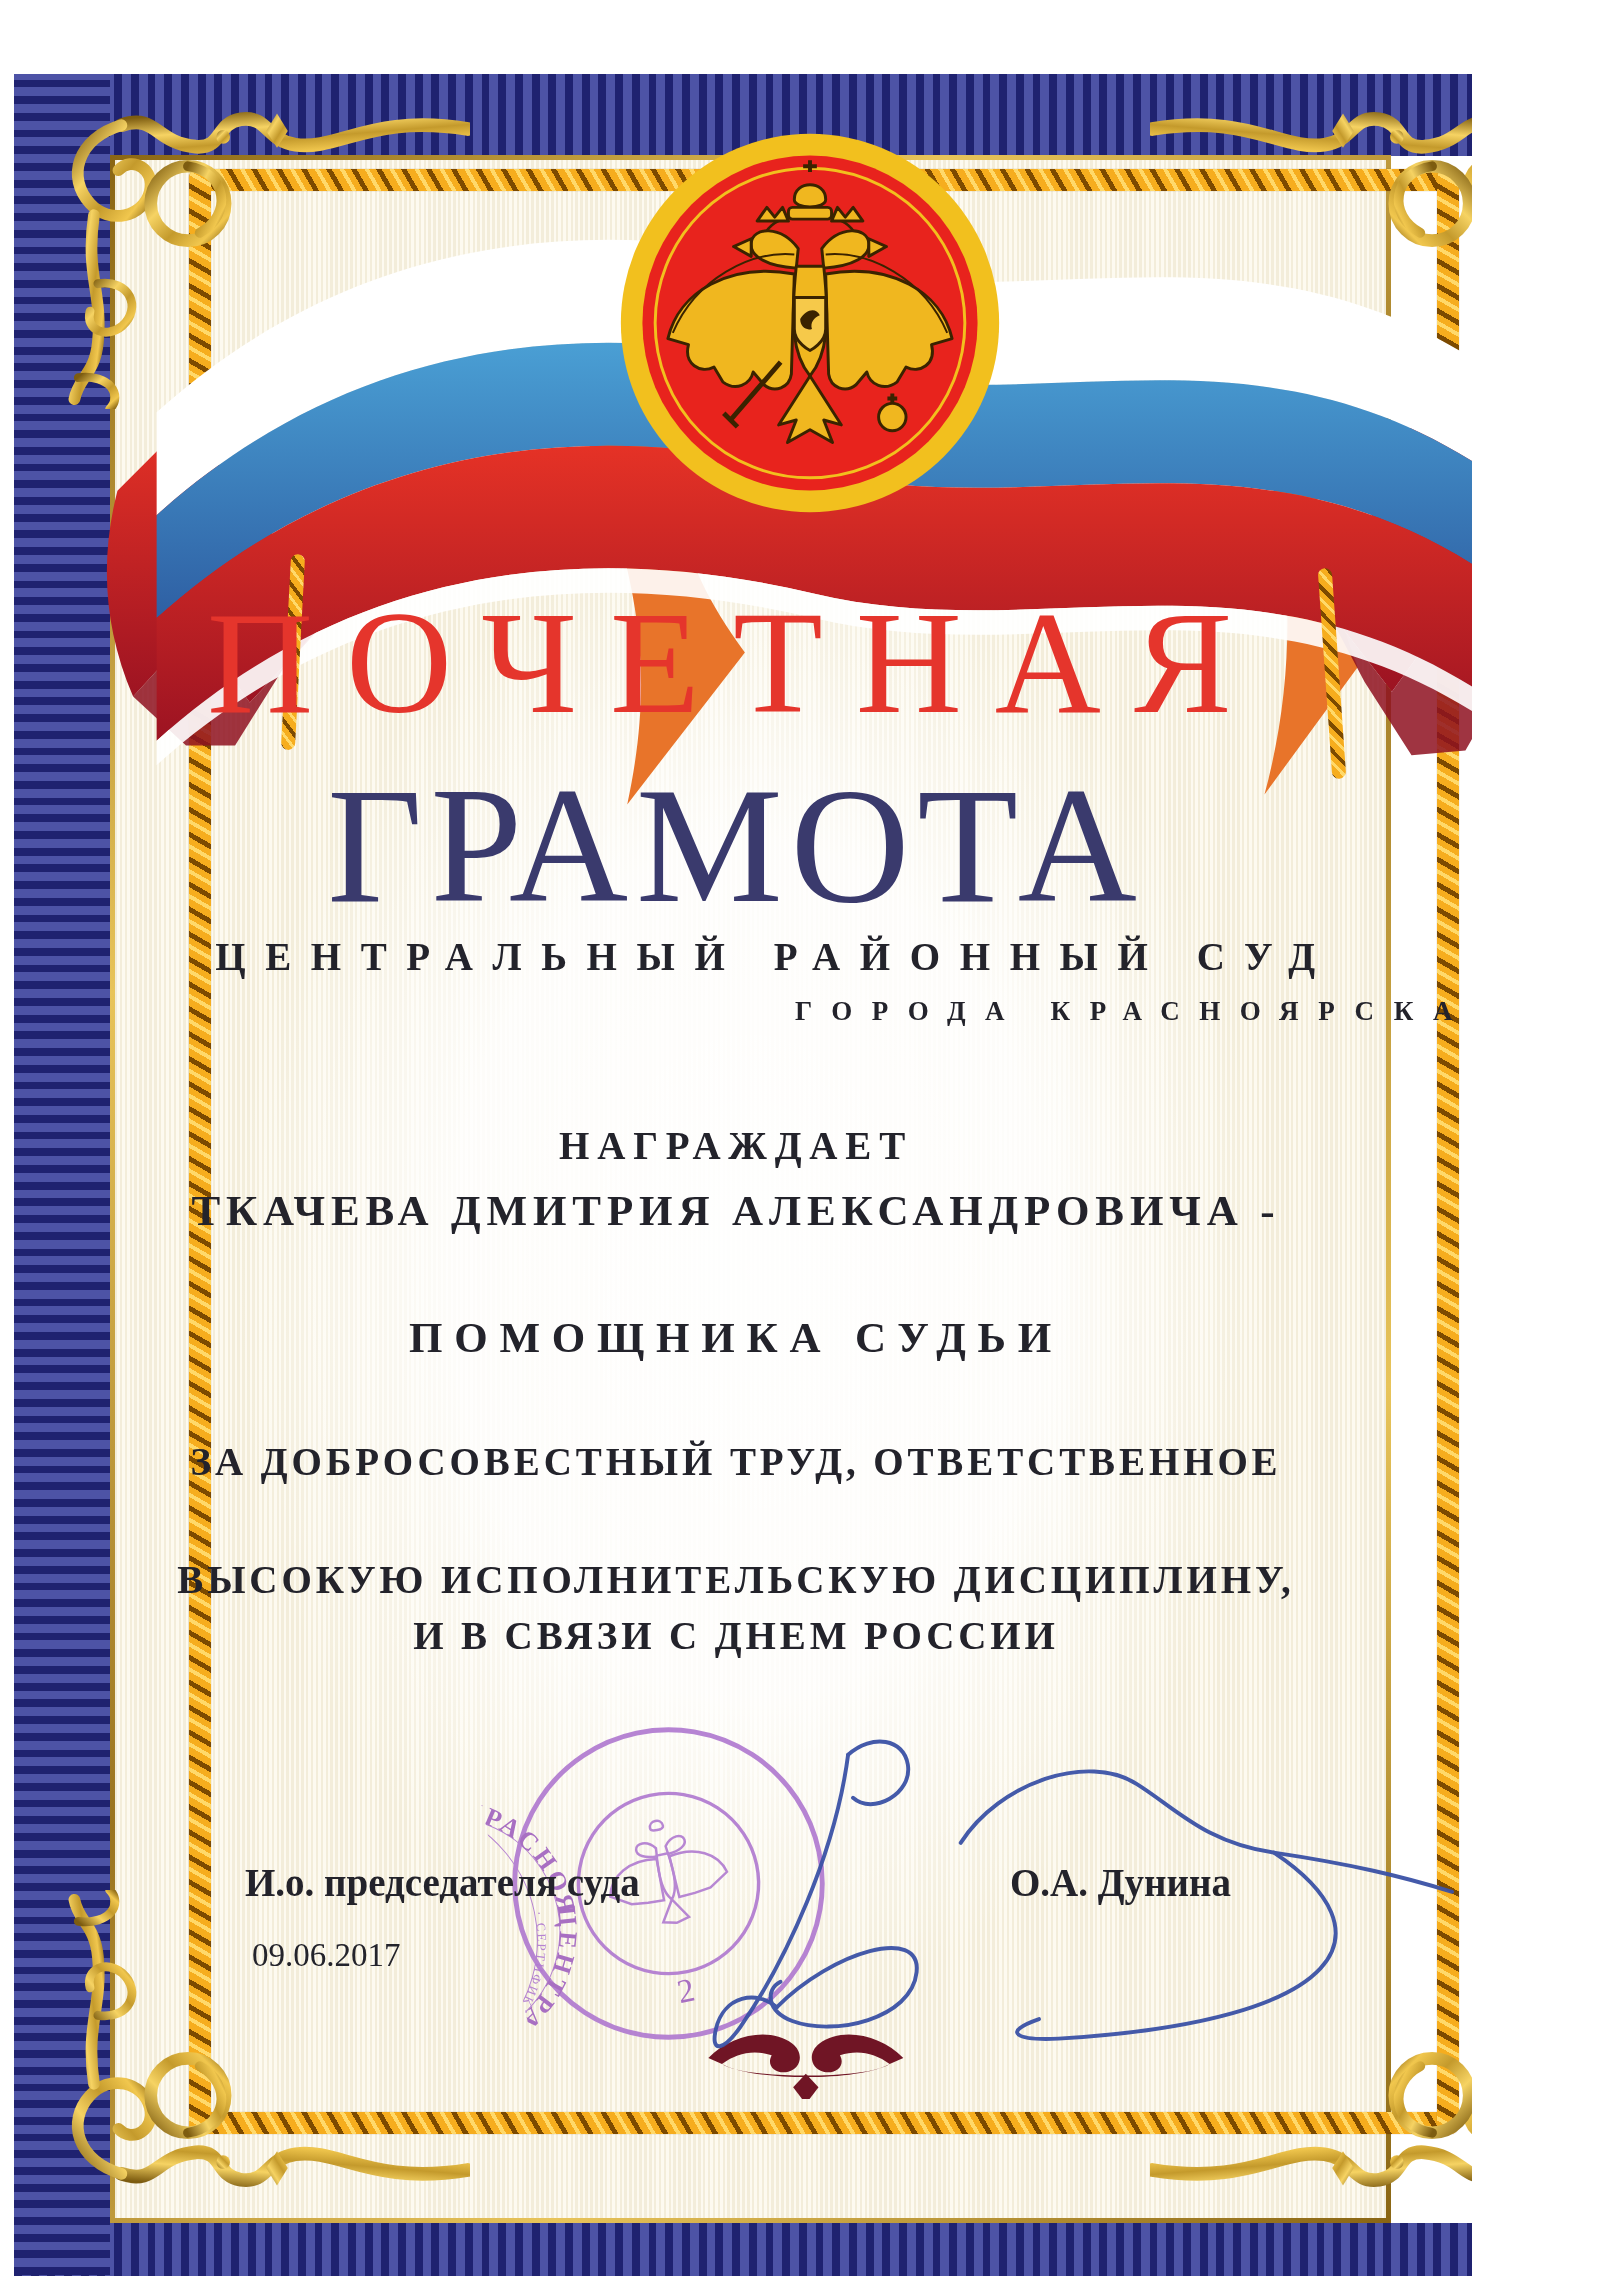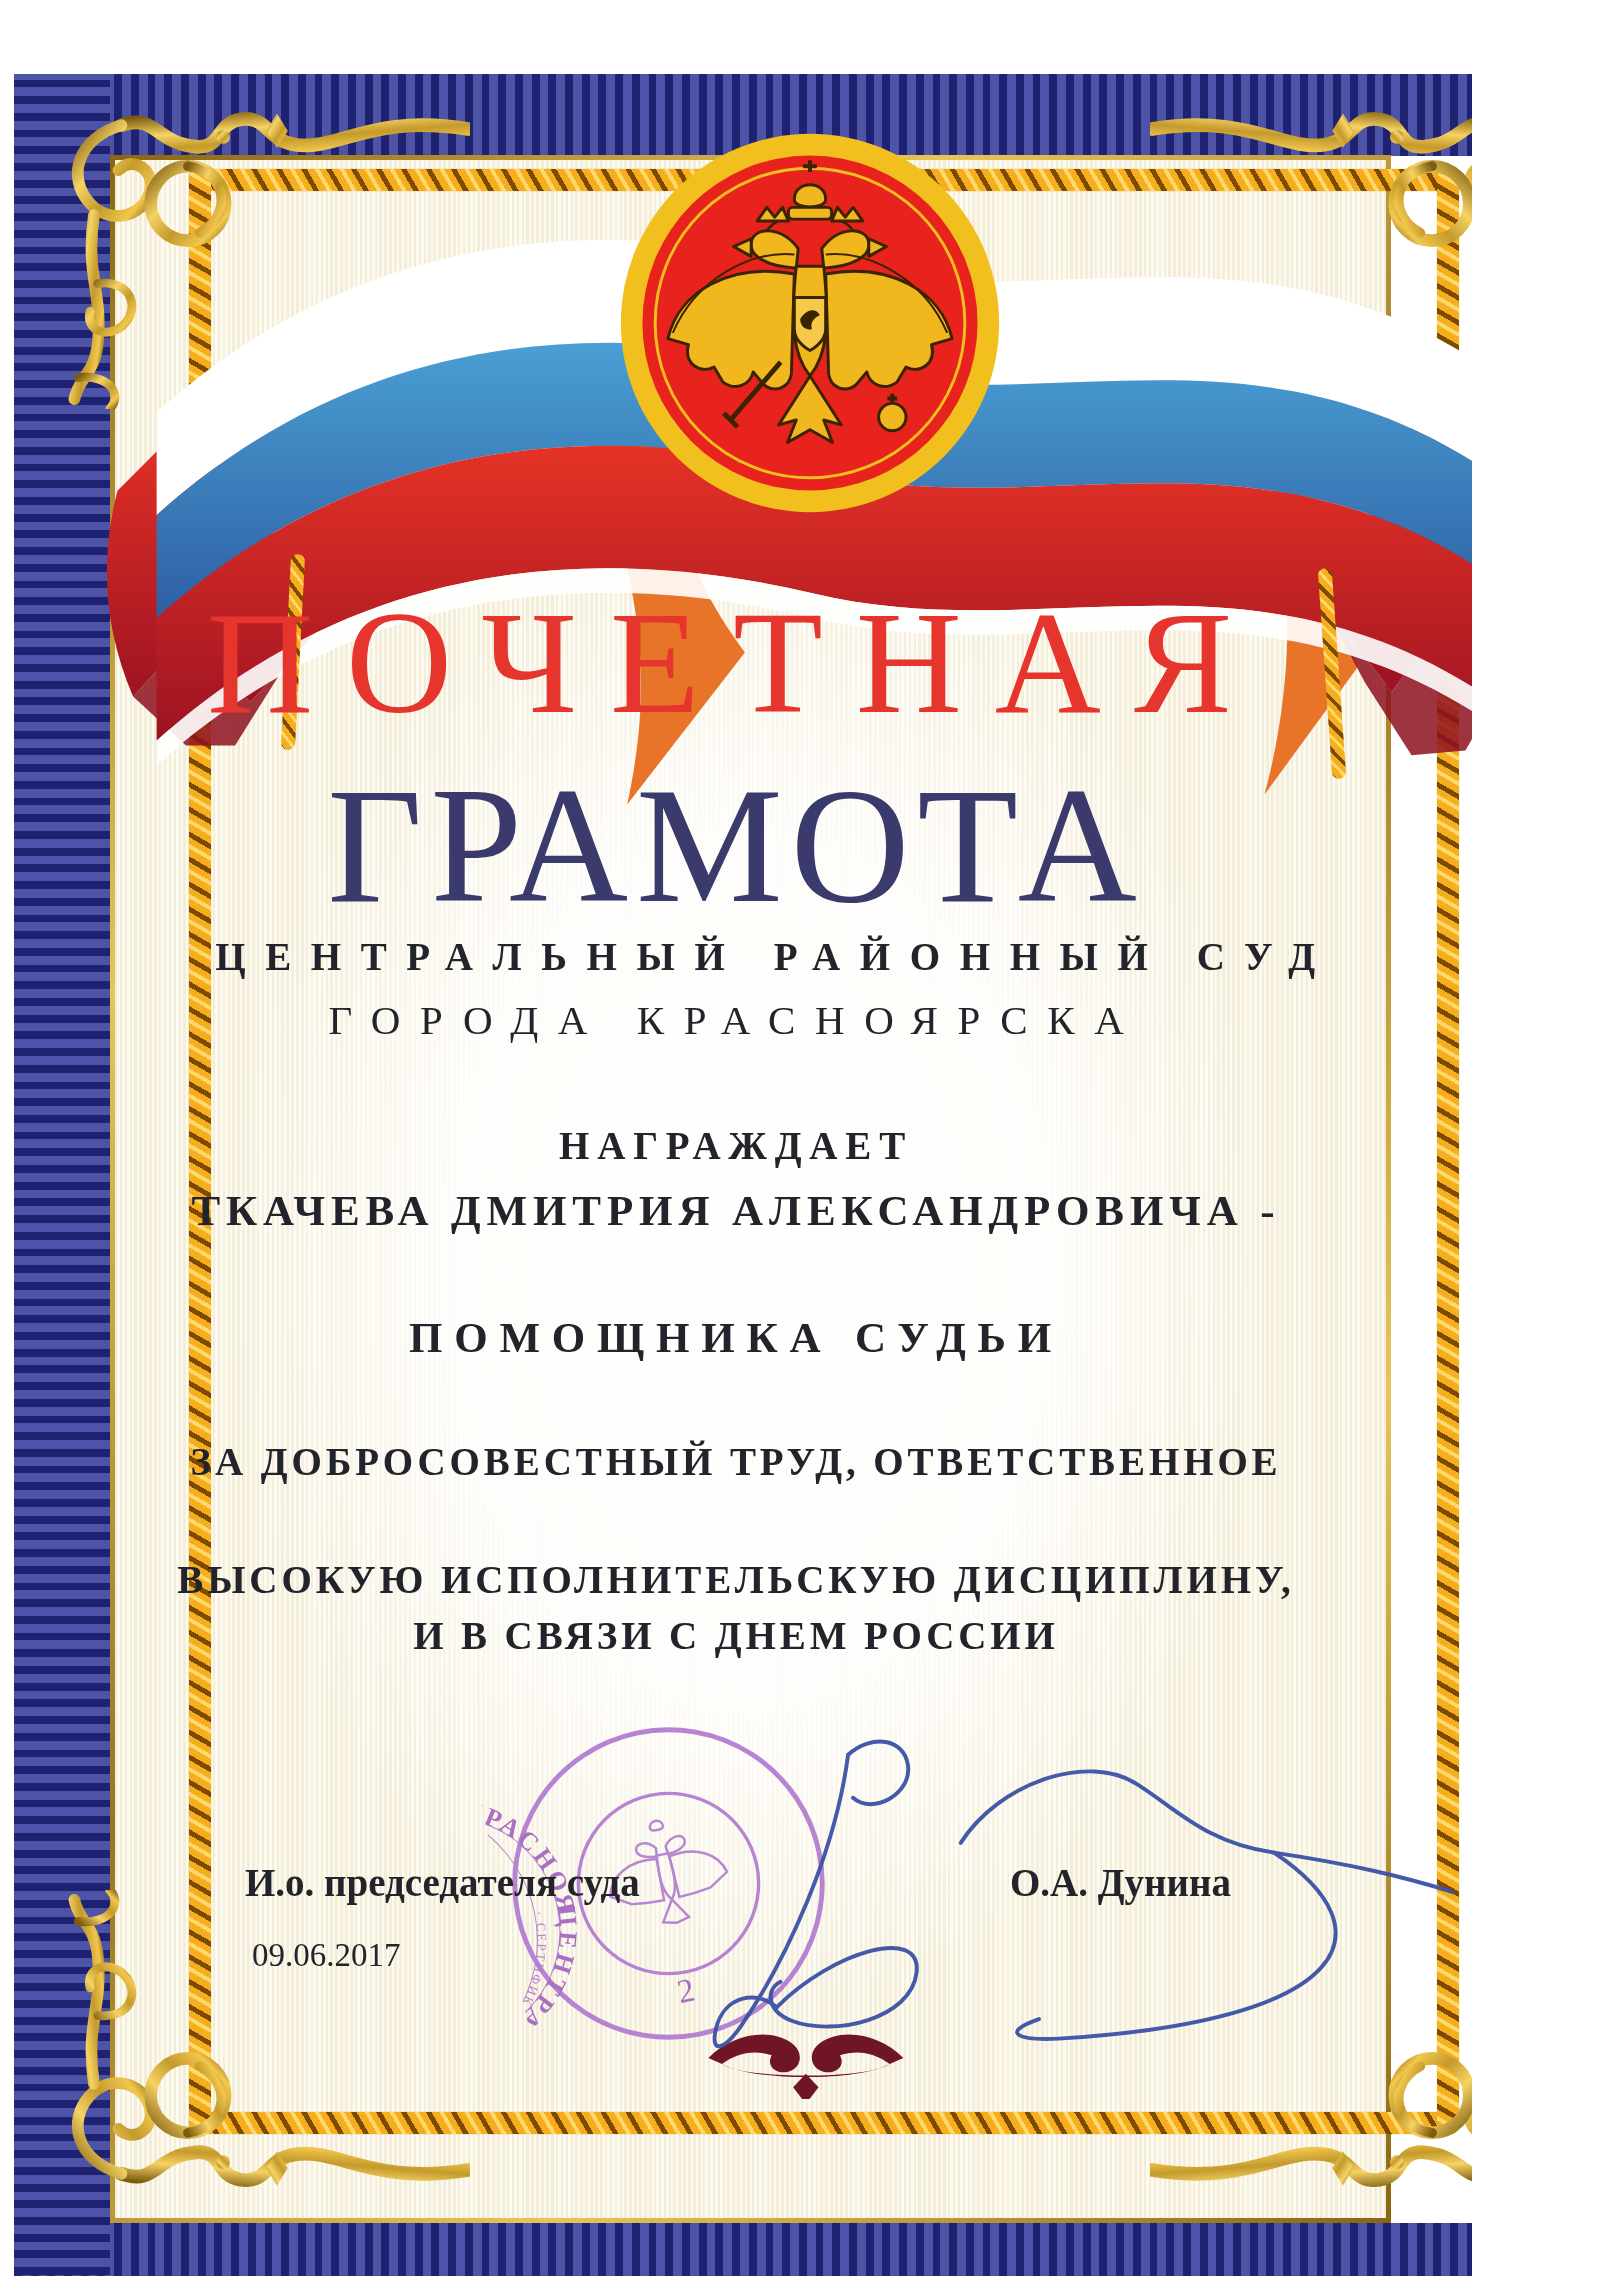--- a/index.html
+++ b/index.html
@@ -38,21 +38,21 @@
   .corner{position:absolute;width:431px;height:323px;}
   #corn-tl{left:39px;top:86px;}
   #corn-tr{left:1150px;top:86px;transform:scaleX(-1);}
   #corn-bl{left:39px;top:1890px;transform:scaleY(-1);}
   #corn-br{left:1150px;top:1890px;transform:scale(-1,-1);}
   
   .cline{position:absolute;left:0;width:100%;text-align:center;white-space:nowrap;color:#23232b;}
   #title1{top:578px;font-size:147px;letter-spacing:33px;color:#e5352c;font-weight:400;}
   #title2{top:751px;font-size:165px;letter-spacing:7.8px;color:#3a3a6d;font-weight:400;}
   #issuer1{top:934px;font-size:39px;font-weight:700;letter-spacing:19.6px;padding-left:39px;}
-  #issuer2{top:996px;font-size:41px;font-weight:400;letter-spacing:19.6px;}
+  #issuer2{top:996px;font-size:27px;font-weight:700;letter-spacing:19.6px;text-align:right;}
   #action{top:1123px;font-size:39px;font-weight:700;letter-spacing:7.8px;}
   #recip1{top:1186px;font-size:43px;font-weight:700;letter-spacing:5.9px;}
   #recip2{top:1313px;font-size:43px;font-weight:700;letter-spacing:11.8px;}
   #reason1{top:1439px;font-size:39px;font-weight:700;letter-spacing:3.9px;}
   #reason2{top:1500px;font-size:39px;font-weight:700;letter-spacing:3.9px;}
   #reason3{top:1557px;font-size:39px;font-weight:700;letter-spacing:3.9px;}
   #reason4{top:1613px;font-size:39px;font-weight:700;letter-spacing:3.9px;}
   .sig-label{position:absolute;font-size:39px;font-weight:700;color:#23232b;white-space:nowrap;}
   #signer-title{left:245px;top:1860px;}
   #signer-name{left:1010px;top:1860px;}

